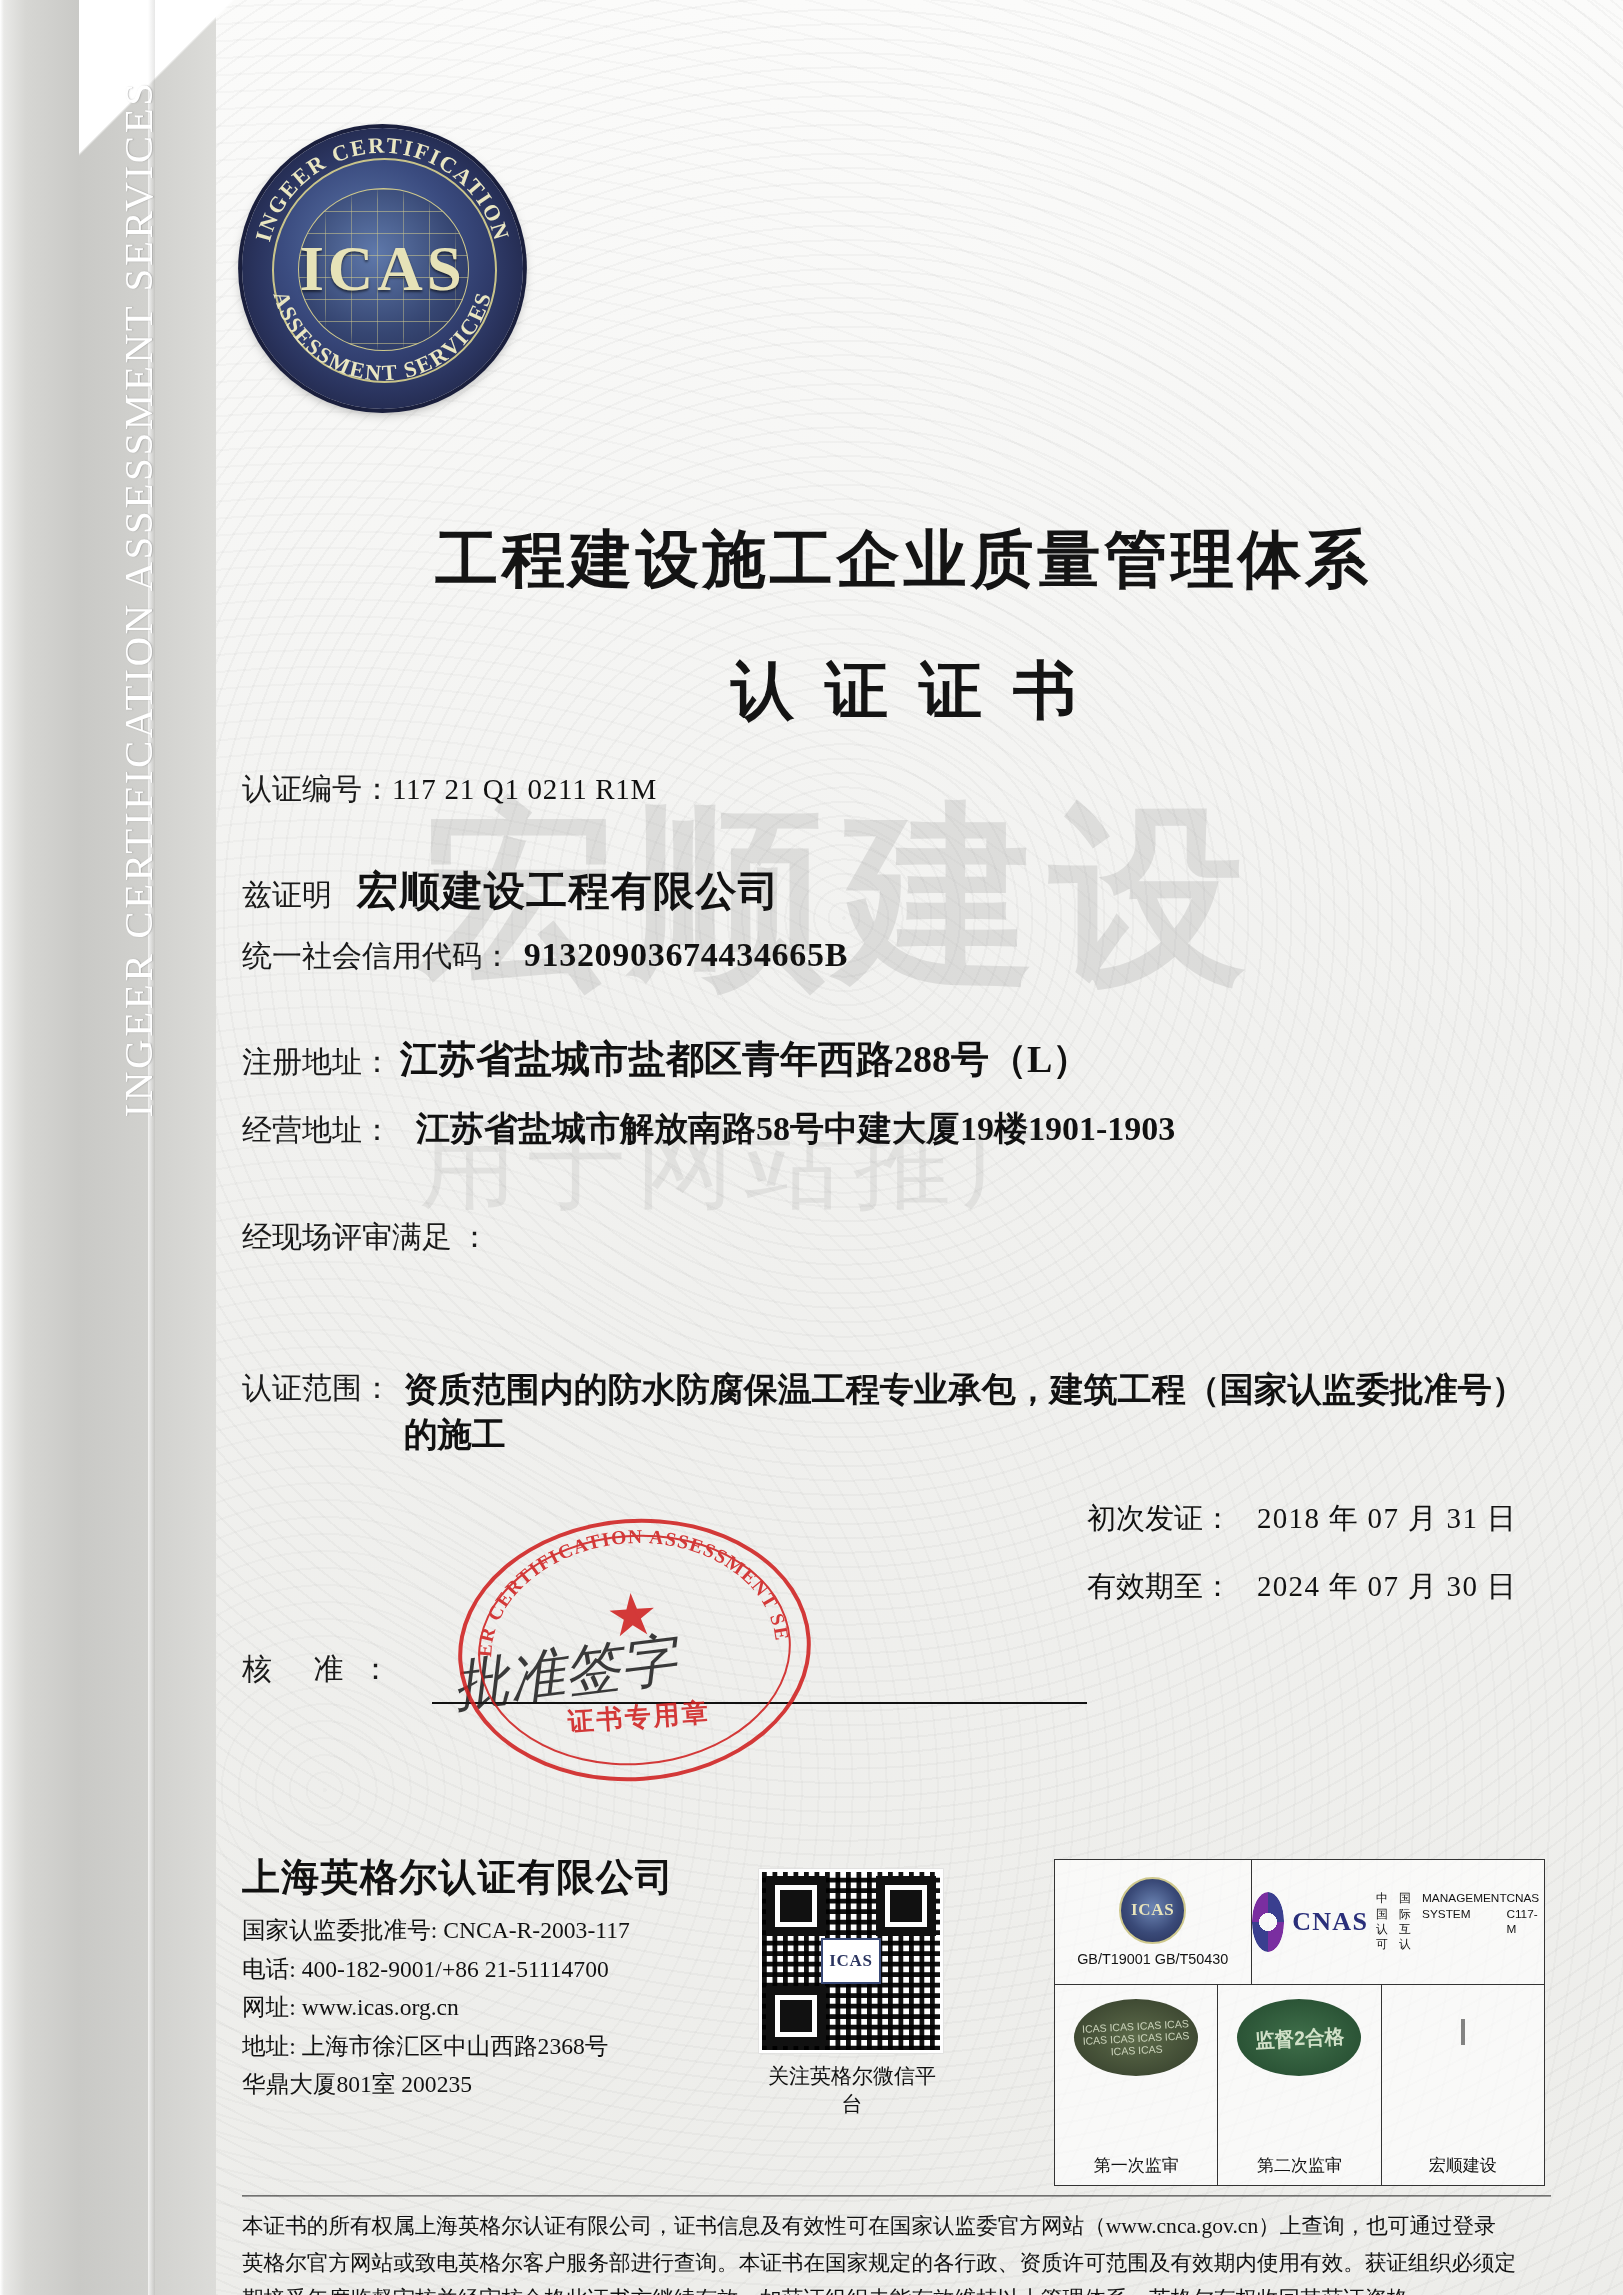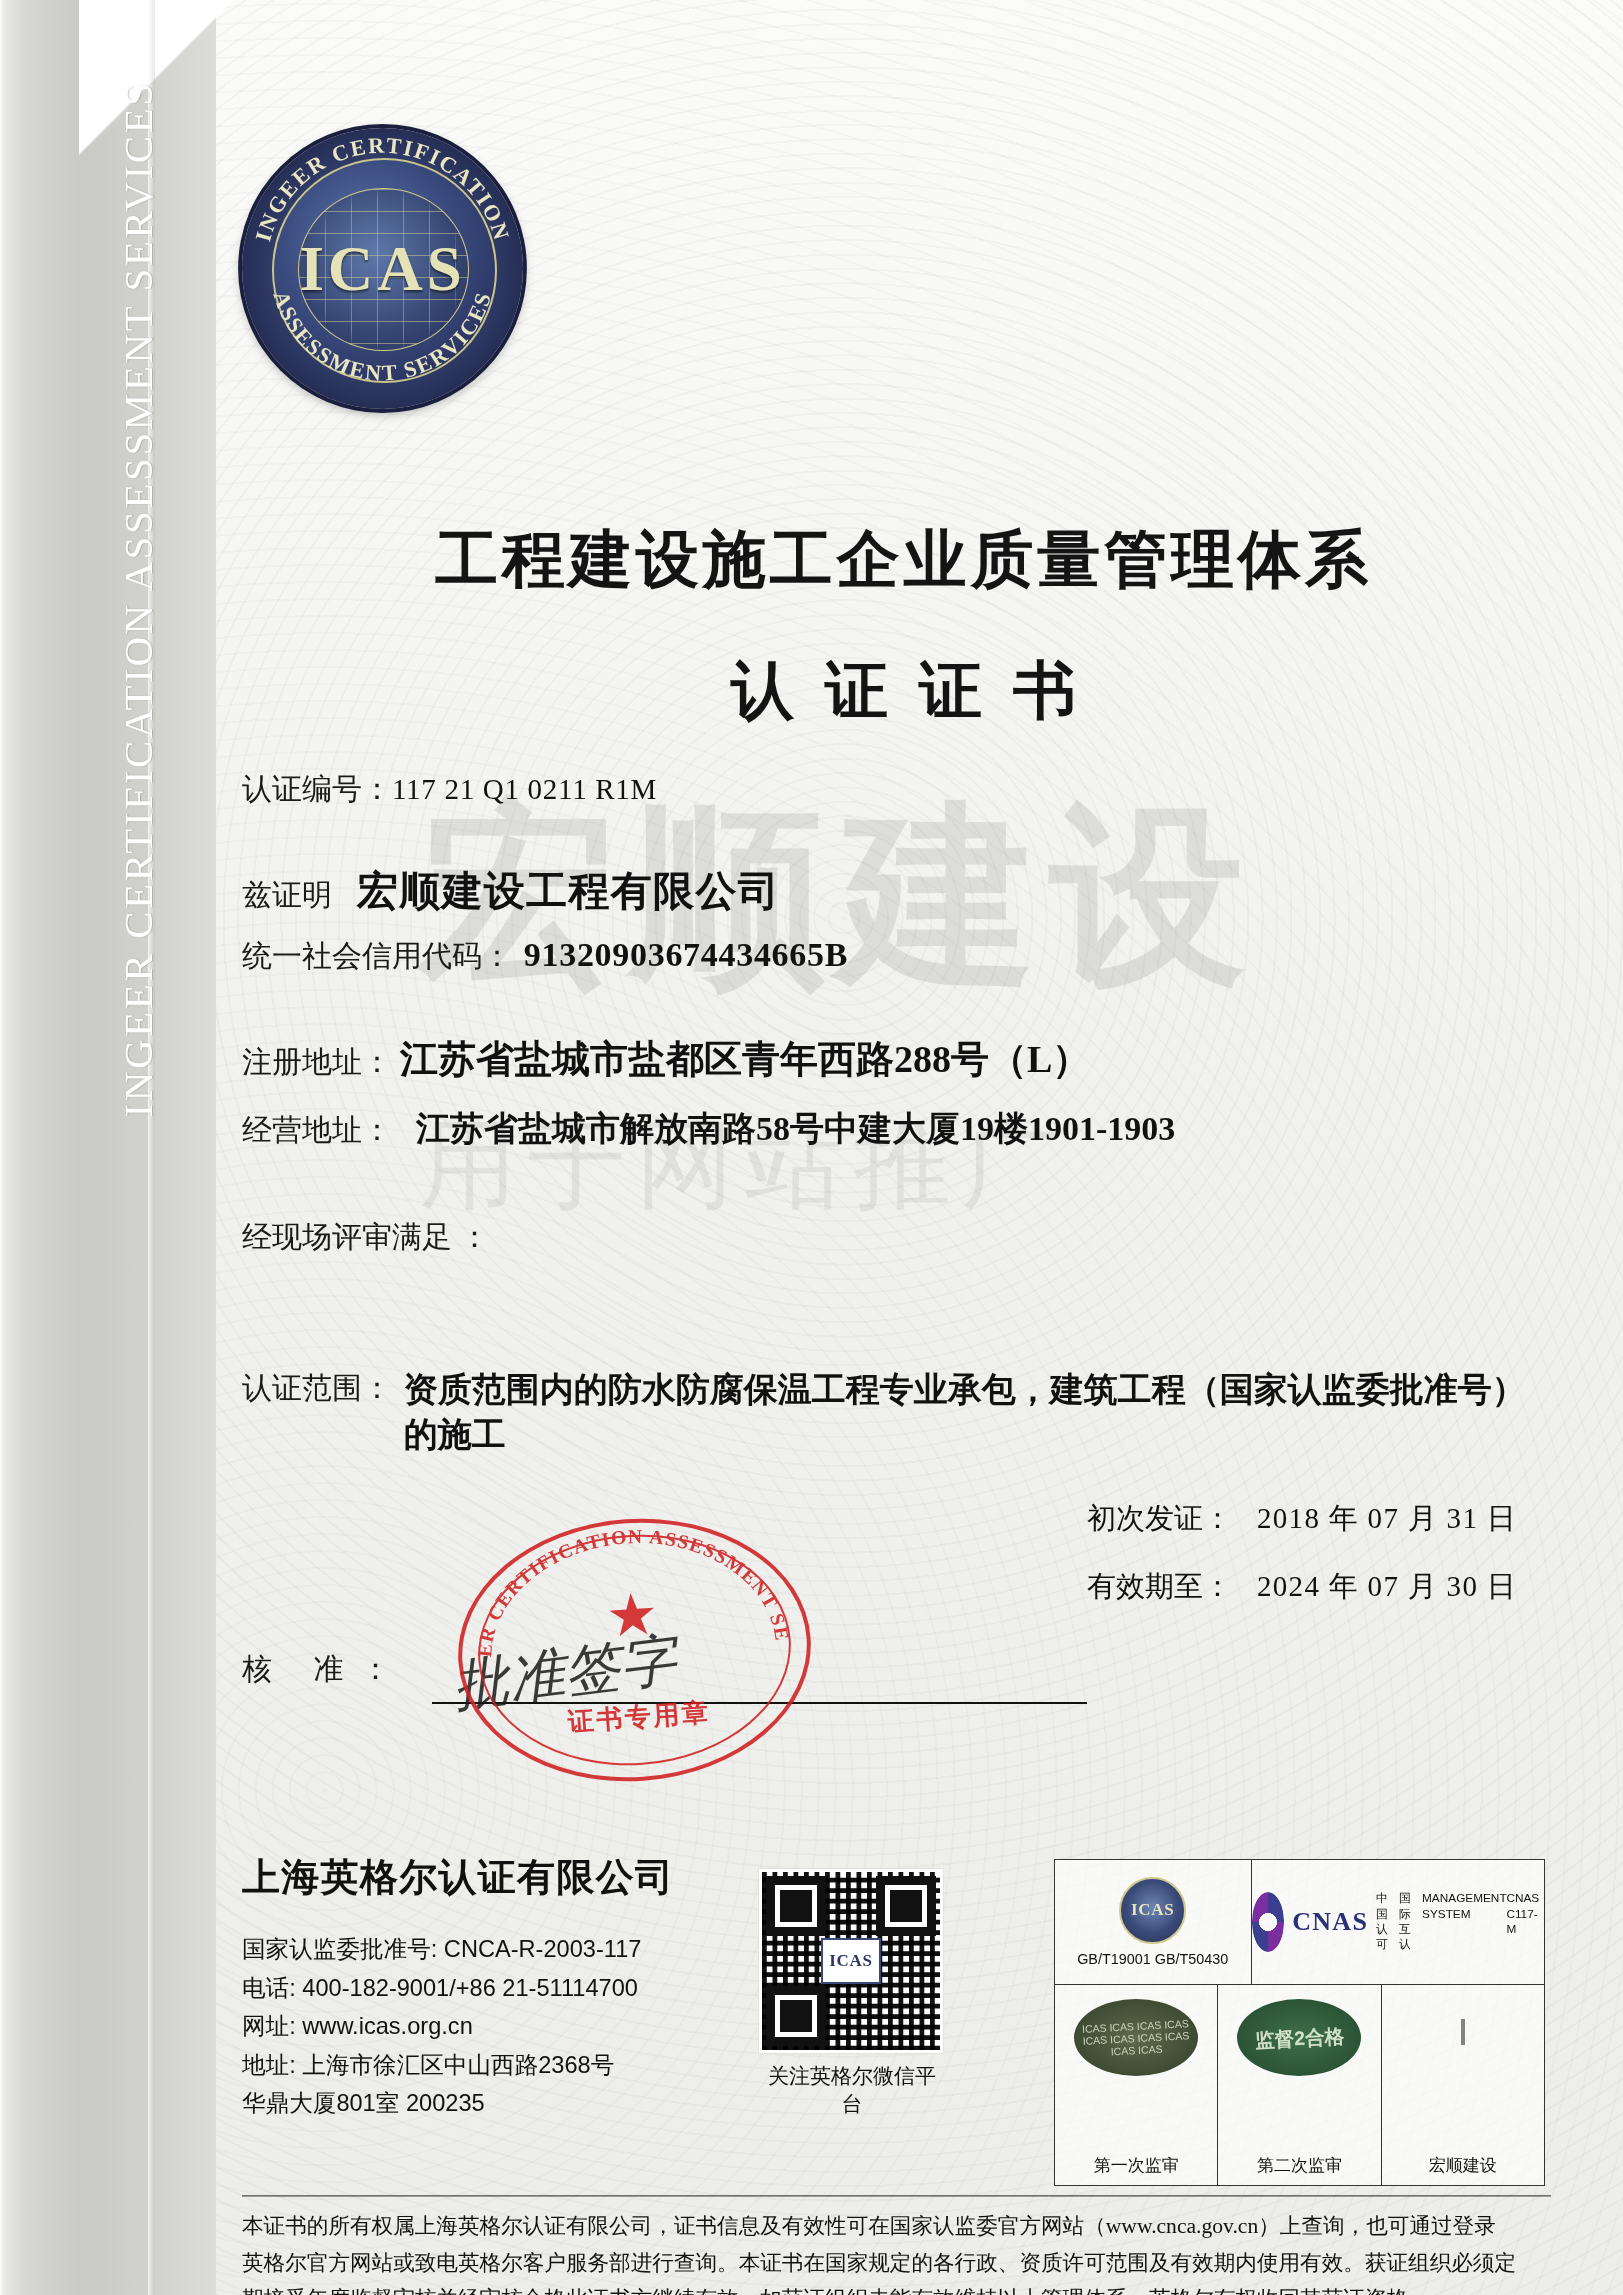--- a/index.html
+++ b/index.html
@@ -177,24 +177,24 @@
   .stamp svg text{fill:#d02020;font-family:"Liberation Serif", serif;font-size:30px;font-weight:bold;letter-spacing:2px;}
   .signature{
     position:absolute;left:452px;top:1623px;width:432px;height:79px;
     font-family:"Liberation Serif", serif;font-style:italic;font-size:56px;color:#1a1a1a;
     transform:rotate(-7deg);opacity:.85;white-space:nowrap;
   }
 
   
   .footer-left{position:absolute;left:242px;top:1852px;}
   .footer-left .co{
-    font-family:"Liberation Serif", serif;font-weight:bold;font-size:38px;color:#111;margin-bottom:30px;letter-spacing:1.3px;
+    font-family:"Liberation Serif", serif;font-weight:bold;font-size:38px;color:#111;margin-bottom:11px;letter-spacing:1.3px;
   }
   .footer-left .ln{
-    font-family:Liberation Sans, sans-serif;font-size:23.6px;color:#111;margin-bottom:6.5px;
+    font-family:Liberation Serif, serif;font-size:23.6px;color:#111;margin-bottom:6.5px;
   }
 
   
   .qr-wrap{position:absolute;left:759px;top:1869px;width:196px;}
   .qr{
     width:178px;height:178px;background:#fff;position:relative;
     background-image:
       repeating-linear-gradient(0deg,#111 0 5.2px,transparent 5.2px 10.5px),
       repeating-linear-gradient(90deg,#111 0 5.2px,transparent 5.2px 10.5px);
     background-size:10.5px 10.5px,10.5px 10.5px;

